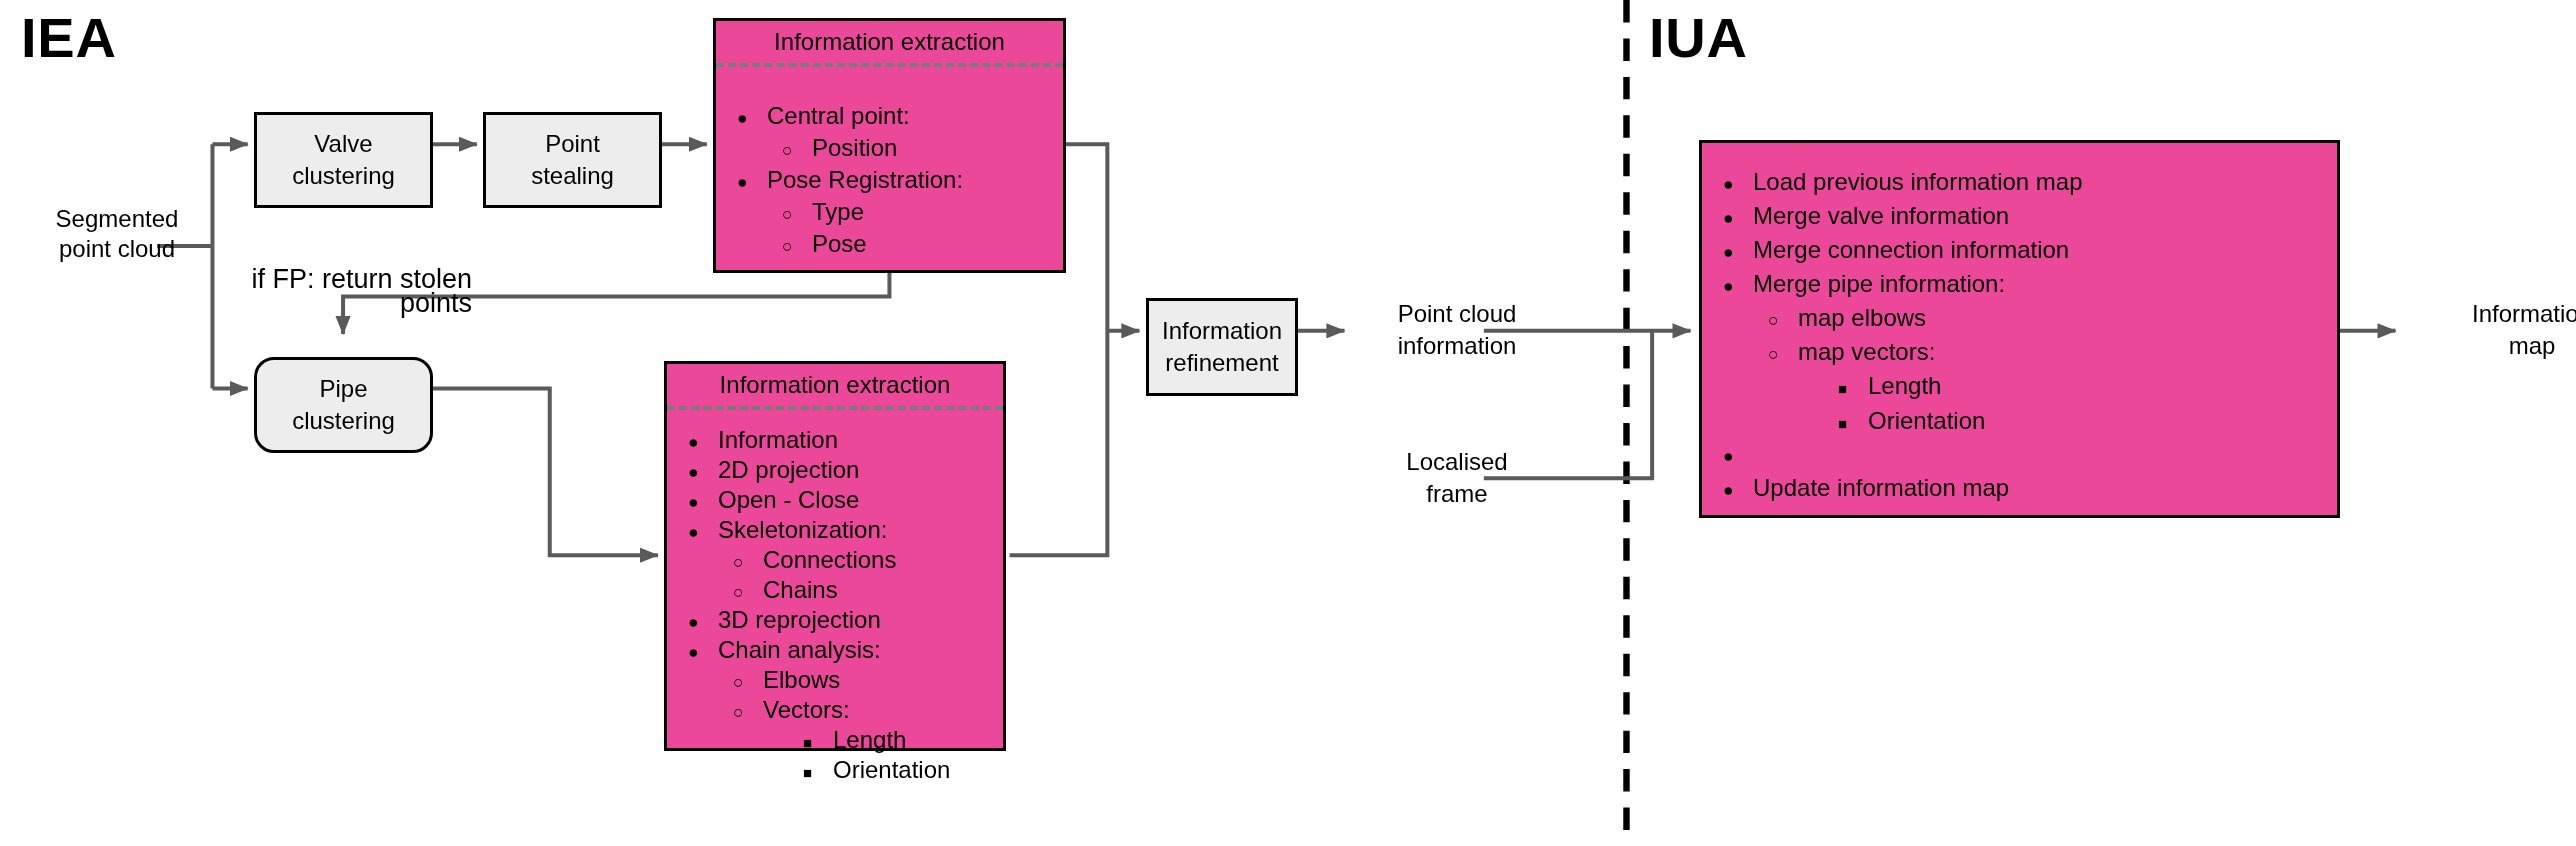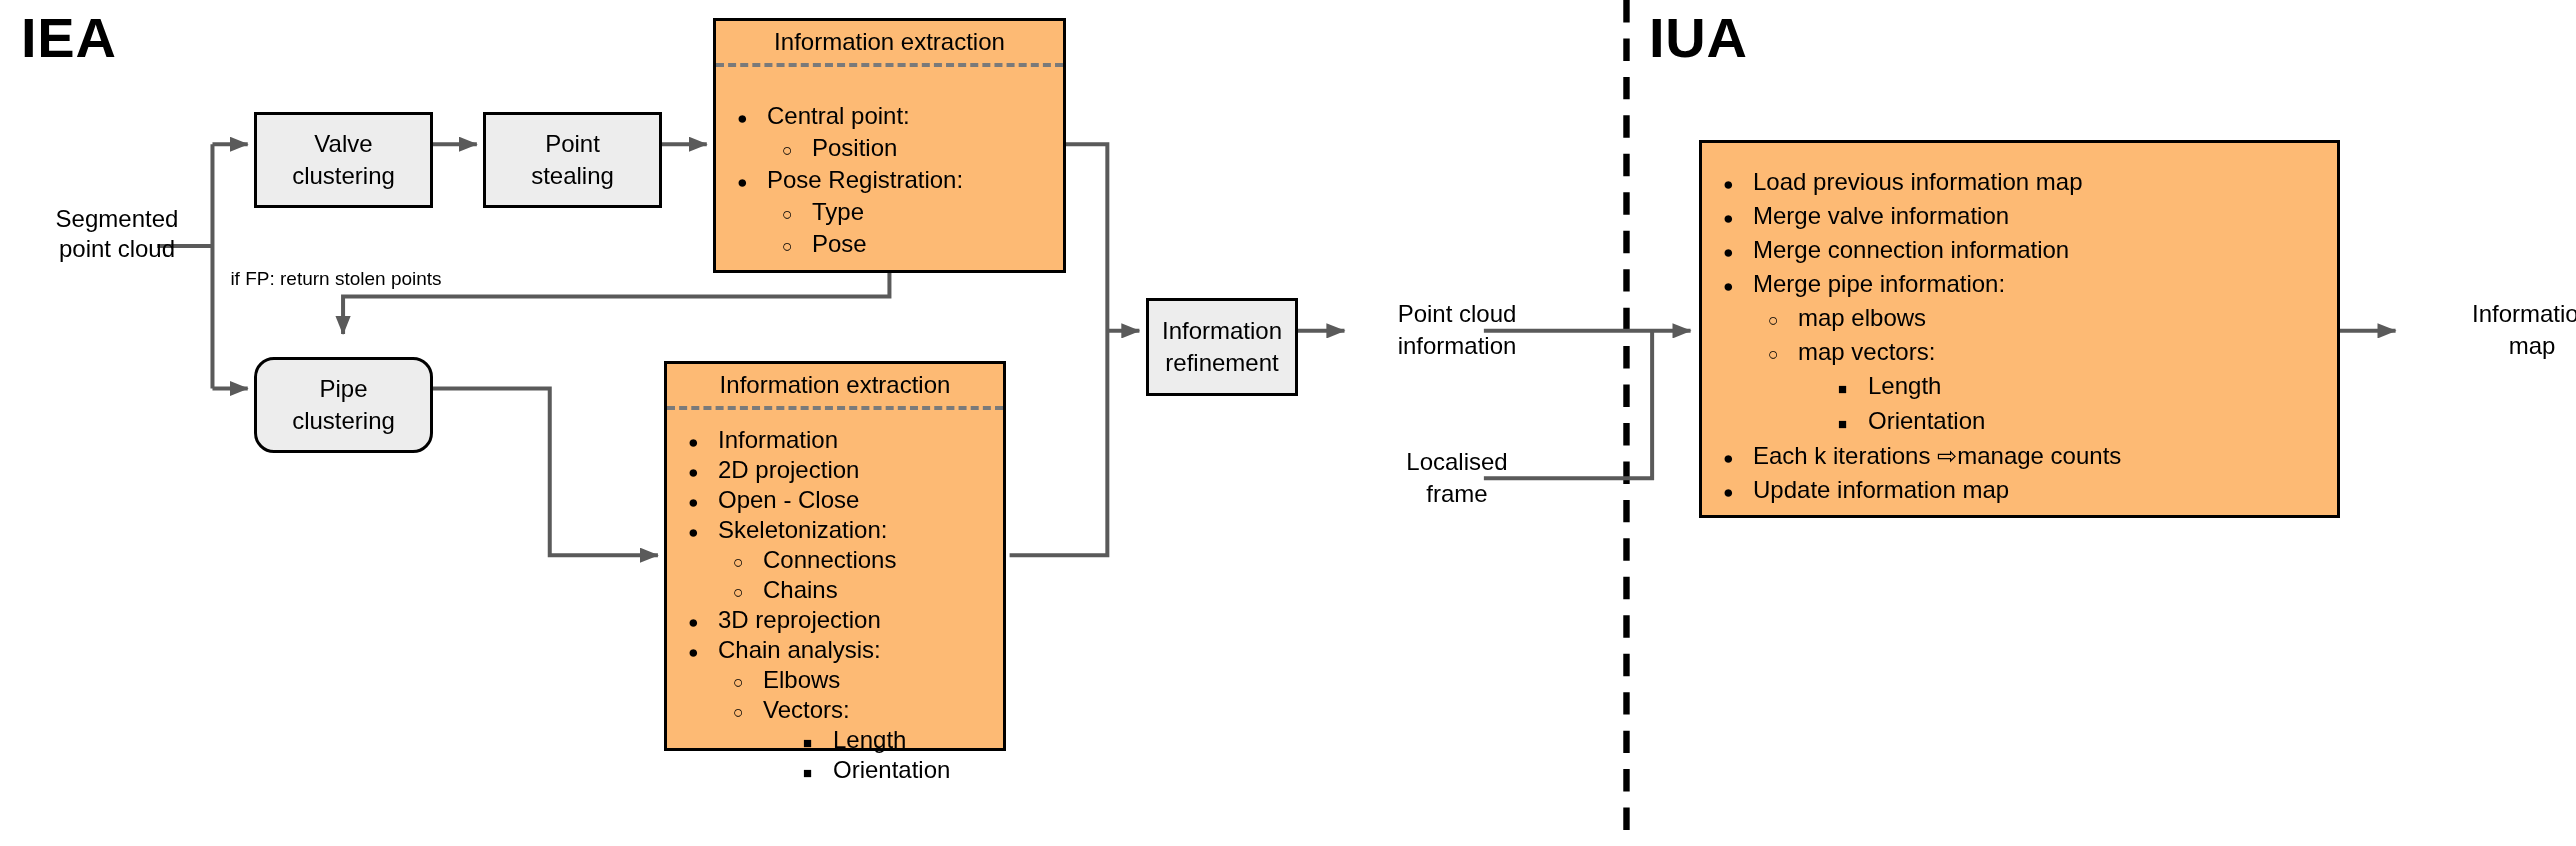--- a/index.html
+++ b/index.html
@@ -3,22 +3,22 @@
 <meta charset="utf-8">
 <style>
   html,body{margin:0;padding:0;background:#ffffff;font-family:"Liberation Sans",sans-serif;color:#000;}
   #canvas{position:relative;width:2576px;height:846px;overflow:hidden;background:#ffffff;}
   svg.edges{position:absolute;left:0;top:0;}
   .seclabel{position:absolute;font-size:56px;font-weight:bold;letter-spacing:0.8px;}
   .node{position:absolute;background:#ededed;border:3.2px solid #000;box-sizing:border-box;
         display:flex;align-items:center;justify-content:center;text-align:center;
         white-space:pre-line;font-size:24px;line-height:32px;margin-top:16px;}
   .flabel{position:absolute;text-align:center;white-space:pre-line;font-size:24px;line-height:32px;padding-left:40px;}
-  .edgelabel{position:absolute;text-align:center;font-size:19px;line-height:24px;}
-  .panel{position:absolute;background:#fdba74;border:3.2px solid #000;box-sizing:border-box;}
+  .edgelabel{position:absolute;text-align:right;font-size:27px;line-height:24px;}
+  .panel{position:absolute;background:#ec4899;border:3.2px solid #000;box-sizing:border-box;}
   .panel-title{height:42px;display:flex;align-items:center;justify-content:center;font-size:24px;}
   .panel-sep{border-top:4px dashed #7a7a7a;height:0;margin:0;}
   ul.blist{list-style:none;margin:0;padding:0;font-size:24px;}
   ul.blist li{display:flex;align-items:baseline;}
   ul.lh38{line-height:30px;}
   ul.lh34{line-height:27px;}
   ul.lh40{line-height:32px;}
   ul.mt43{margin-top:34px;}
   ul.mt20{margin-top:16px;}
   ul.mt29{margin-top:23px;}
@@ -199,21 +199,20 @@
         <li class="lvl3">
           <span class="b g3">■</span>
           <span class="t">Length</span>
         </li>
         <li class="lvl3">
           <span class="b g3">■</span>
           <span class="t">Orientation</span>
         </li>
         <li class="lvl1">
           <span class="b g1">●</span>
-          <span class="t">Each k iterations ⇨manage counts</span>
         </li>
         <li class="lvl1">
           <span class="b g1">●</span>
           <span class="t">Update information map</span>
         </li>
       </ul>
   </div>
 
 </div>
 

